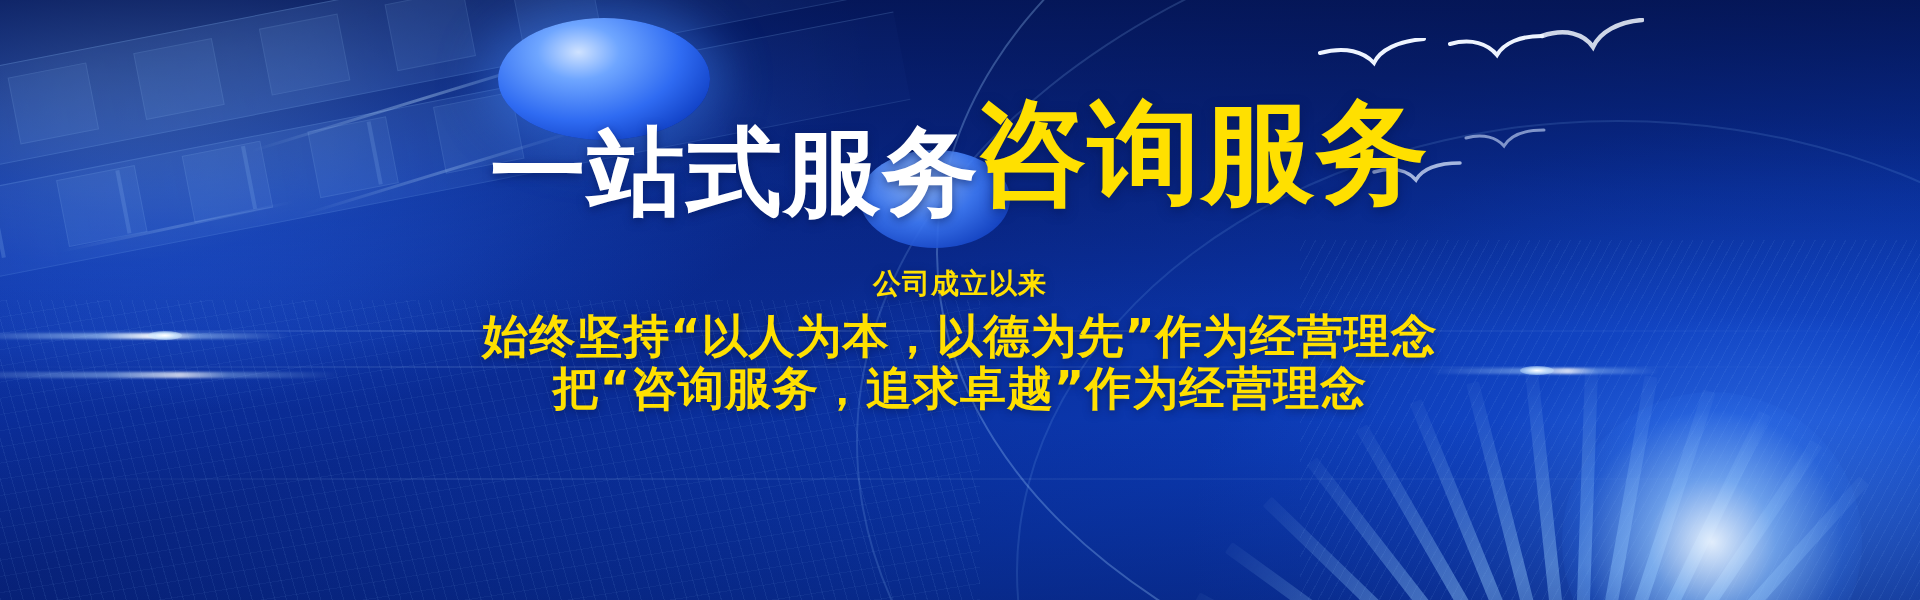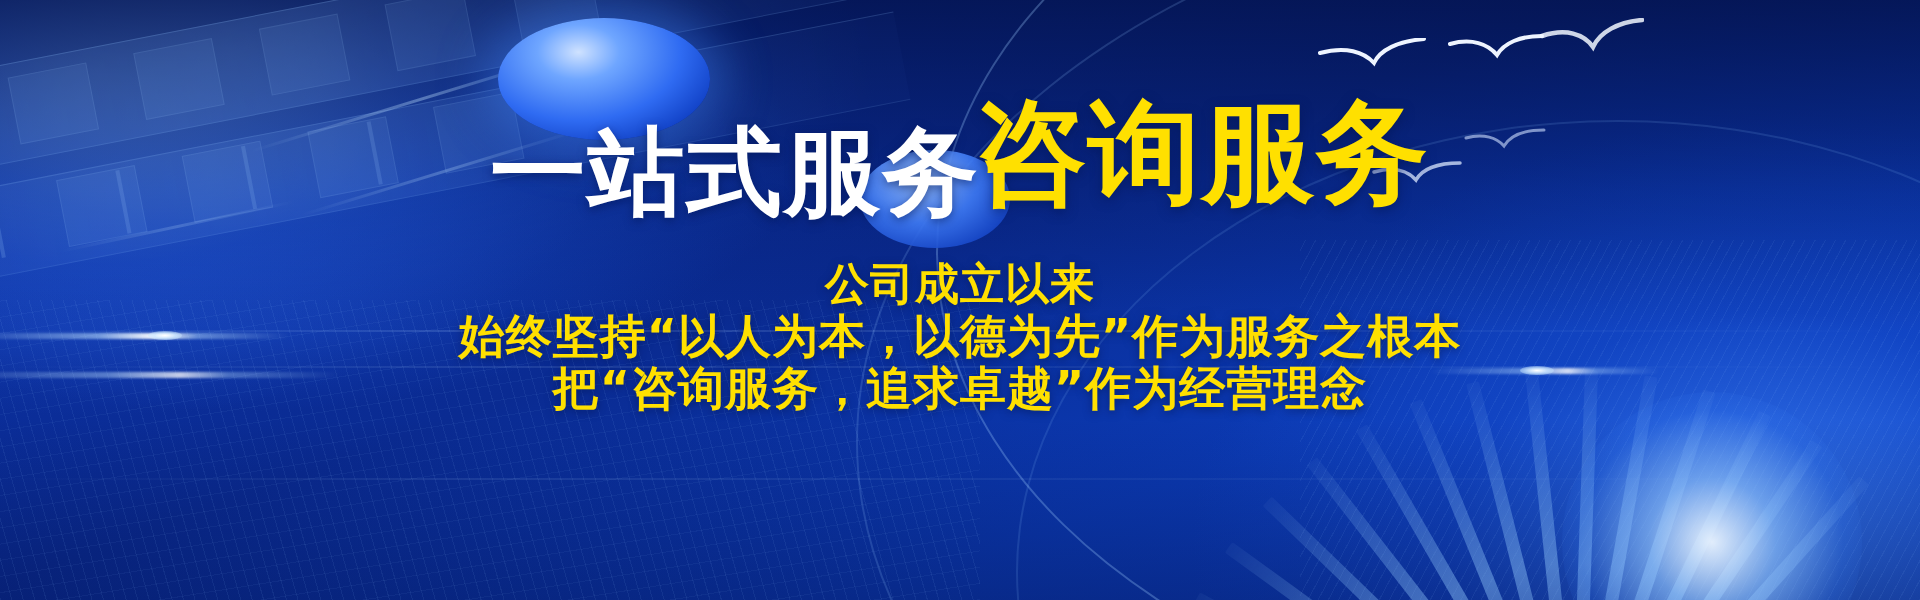--- a/index.html
+++ b/index.html
@@ -196,21 +196,21 @@
   .subcopy .sline{
     display:block;
     color:#ffe000;
     font-weight:bold;
     font-size:44px;
     line-height:48px;
     letter-spacing:1px;
     text-shadow:0 2px 8px rgba(0,20,80,.6);
     white-space:nowrap;
   }
-  .subcopy .sline.s1{font-size:44px;line-height:52px;}
+  .subcopy .sline.s1{font-size:28px;line-height:52px;}
   .subcopy .sline.s2{font-size:46px;line-height:52px;}
   .subcopy .sline.s3{font-size:46px;line-height:52px;}
 </style>
 </head>
 <body>
 
 <div id="banner">
 
   <div class="layer vignette-left"></div>
   <div class="layer vignette-top"></div>
@@ -303,17 +303,17 @@
       <path d="M2 10 C20 5, 33 10, 40 18 C46 8, 60 2, 80 2" fill="none" stroke="#cfe0ff" stroke-width="3" stroke-linecap="round"></path>
     </svg>
   </div>
 
   <div class="headline">
     <span class="h-white">一站式服务</span><span class="h-yellow">咨询服务</span>
   </div>
 
   <div class="subcopy">
     <span class="sline s1">公司成立以来</span>
-    <span class="sline s2">始终坚持“以人为本，以德为先”作为服务之根本</span>
+    <span class="sline s2">始终坚持“以人为本，以德为先”作为经营理念</span>
     <span class="sline s3">把“咨询服务，追求卓越”作为经营理念</span>
   </div>
 
 </div>
 
 </body></html>

